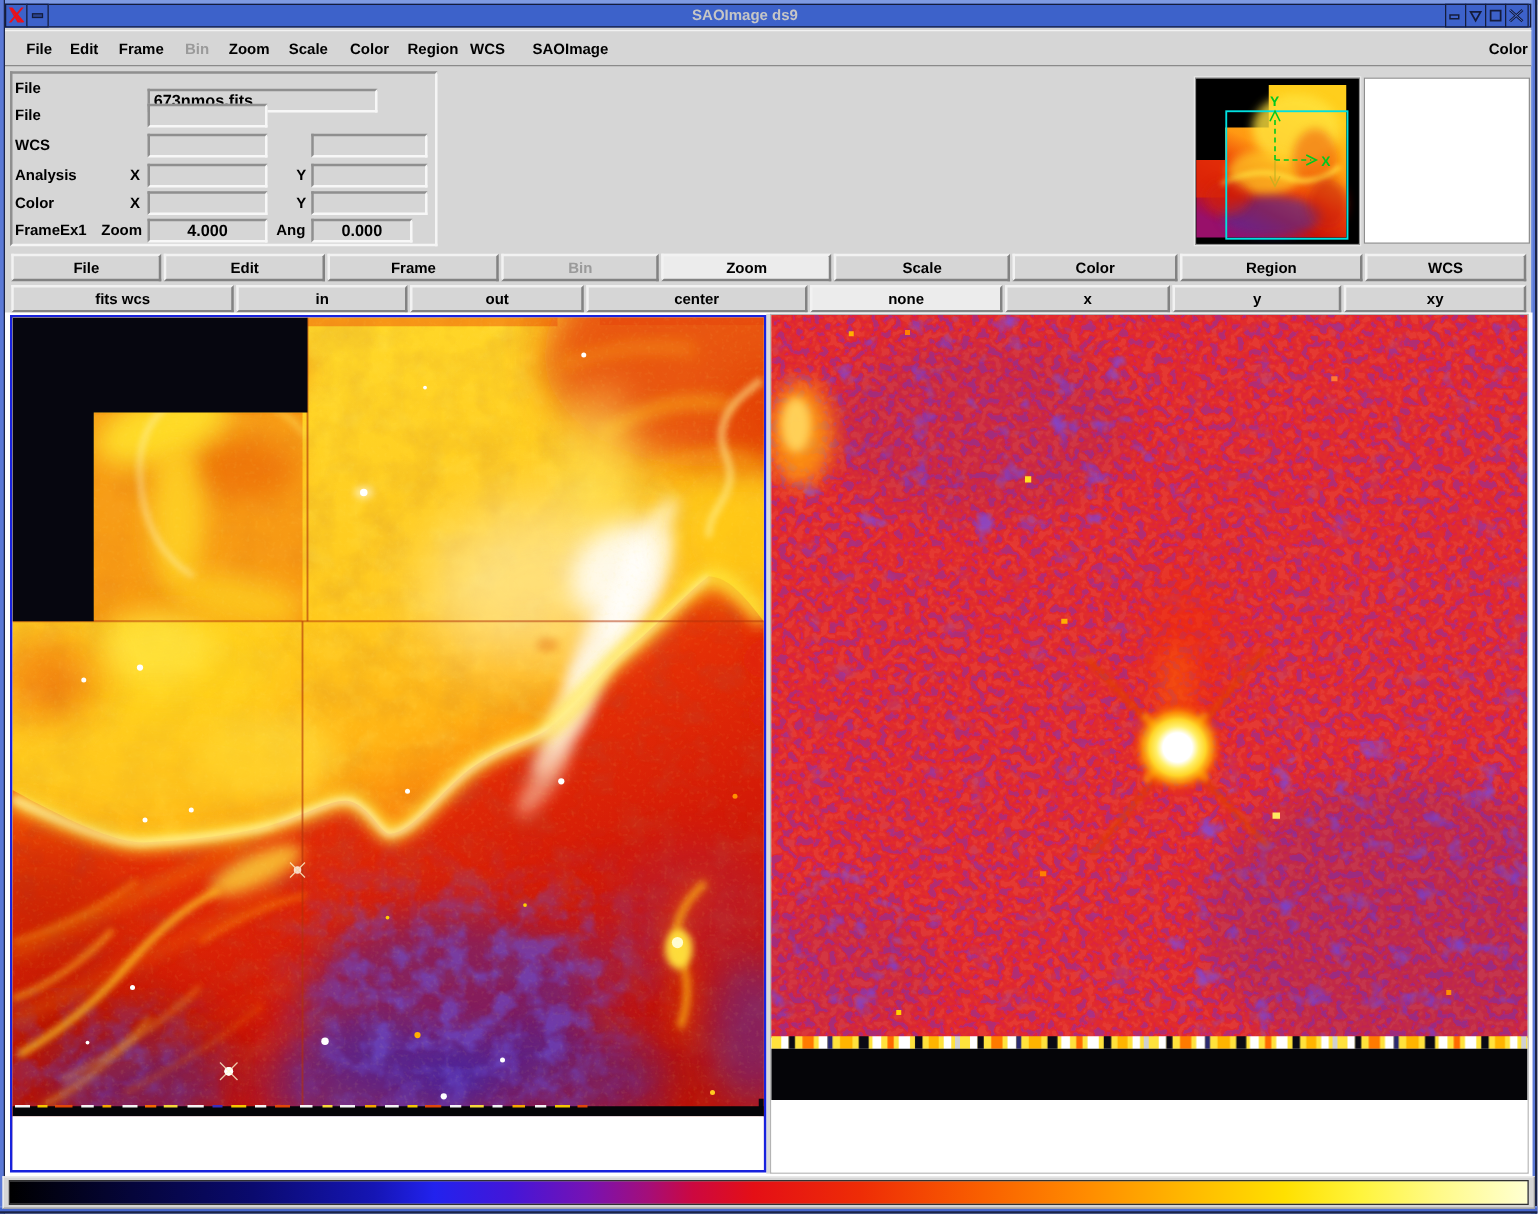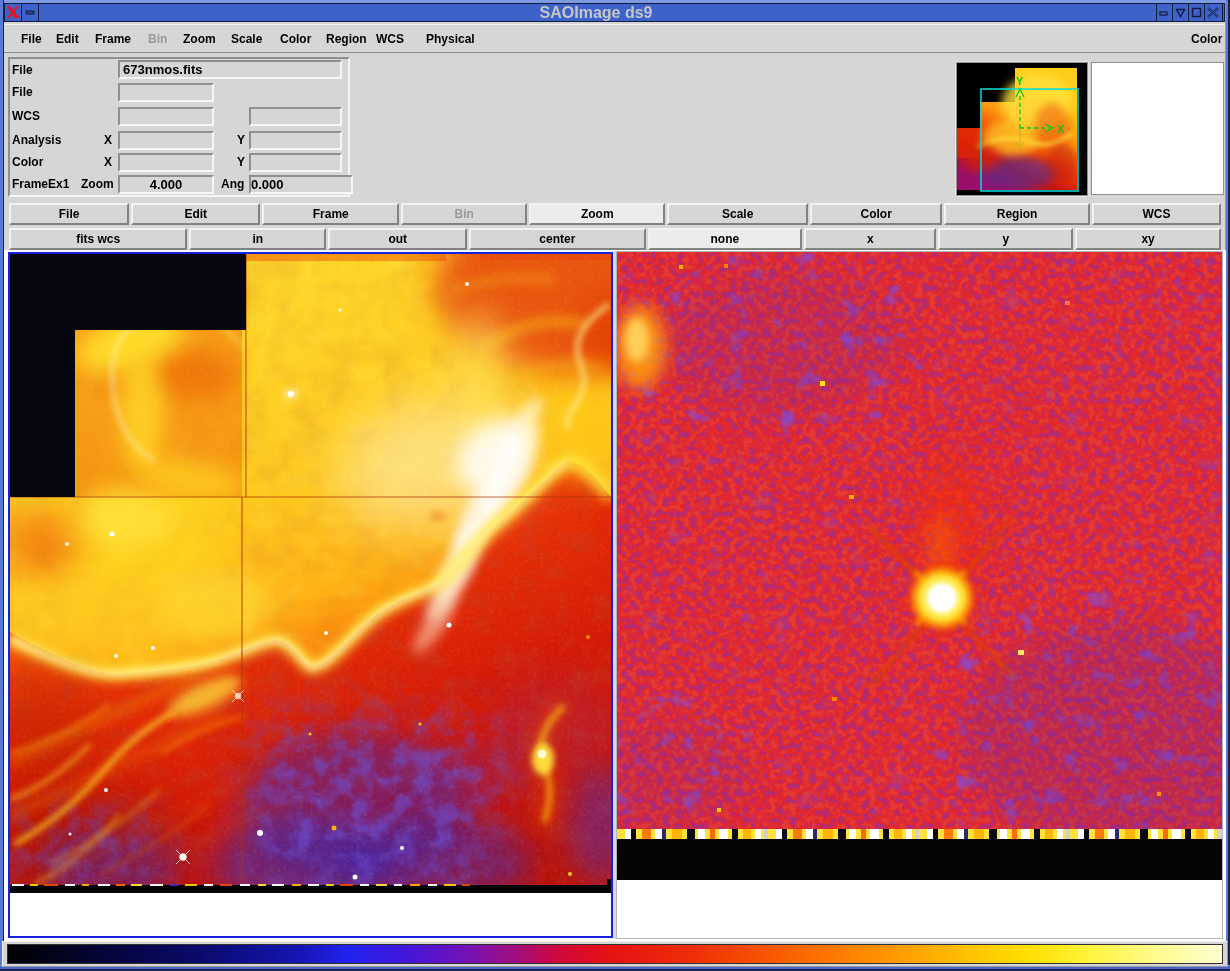--- a/index.html
+++ b/index.html
@@ -14,21 +14,21 @@
   
   #titlebar{left:4px;top:3px;width:1221px;height:19px;background:#3d62ca;border:1px solid #141c3c;box-sizing:border-box;}
   .tbtn{position:absolute;top:3px;height:19px;background:#3d62ca;border:1px solid #141c3c;box-sizing:border-box;}
   #ticon{left:4px;width:18px;}
   #tdash{left:21px;width:18px;}
   #tmin{left:1156px;width:17px;}
   #ttri{left:1172px;width:17px;}
   #tmax{left:1188px;width:17px;}
   #tclose{left:1204px;width:19px;}
   #title{left:39px;top:4px;width:1114px;height:17px;text-align:center;
-         font-size:16px;font-weight:bold;color:#c6c6c6;line-height:17px;}
+         font-size:12px;font-weight:bold;color:#c6c6c6;line-height:17px;}
   
   #menubar{left:4px;top:24px;width:1221px;height:29px;background:#d6d6d6;
            border-top:1px solid #f2f2f2;border-bottom:1px solid #8a8a8a;box-sizing:border-box;
            font-size:12px;font-weight:bold;color:#000;}
   #menubar span{position:absolute;top:7px;}
   
   #infopanel{left:8px;top:57px;width:342px;height:140px;
              border:2px solid #b8b8b8;border-top-color:#8f8f8f;border-left-color:#8f8f8f;
              border-bottom-color:#f5f5f5;border-right-color:#f5f5f5;
              box-sizing:border-box;background:#d6d6d6;}
@@ -98,46 +98,46 @@
 <div class="abs" id="menubar">
   <span style="left:17px">File</span>
   <span style="left:52px">Edit</span>
   <span style="left:91px">Frame</span>
   <span style="left:144px;color:#9a9a9a">Bin</span>
   <span style="left:179px">Zoom</span>
   <span style="left:227px">Scale</span>
   <span style="left:276px">Color</span>
   <span style="left:322px">Region</span>
   <span style="left:372px">WCS</span>
-  <span style="left:422px">Physical</span>
+  <span style="left:422px">SAOImage</span>
   <span style="left:1187px">Color</span>
 </div>
 <div class="abs" id="infopanel"></div>
 <div class="ilabel" style="left:12px;top:63px">File</div>
 <div class="ilabel" style="left:12px;top:85px">File</div>
 <div class="ilabel" style="left:12px;top:109px">WCS</div>
 <div class="ilabel" style="left:12px;top:133px">Analysis</div>
 <div class="ilabel" style="left:12px;top:155px">Color</div>
 <div class="ilabel" style="left:12px;top:177px">FrameEx1</div>
 <div class="ilabel" style="left:104px;top:133px">X</div>
 <div class="ilabel" style="left:104px;top:155px">X</div>
 <div class="ilabel" style="left:81px;top:177px">Zoom</div>
 <div class="ilabel" style="left:237px;top:133px">Y</div>
 <div class="ilabel" style="left:237px;top:155px">Y</div>
 <div class="ilabel" style="left:221px;top:177px">Ang</div>
-<div class="ifield" style="left:118px;top:60px;width:224px;padding-left:3px">673nmos.fits</div>
+<div class="ifield" style="left:118px;top:71px;width:184px;padding-left:3px">673nmos.fits</div>
 <div class="ifield" style="left:118px;top:83px;width:96px"></div>
 <div class="ifield" style="left:118px;top:107px;width:96px"></div>
 <div class="ifield" style="left:249px;top:107px;width:93px"></div>
 <div class="ifield" style="left:118px;top:131px;width:96px"></div>
 <div class="ifield" style="left:249px;top:131px;width:93px"></div>
 <div class="ifield" style="left:118px;top:153px;width:96px"></div>
 <div class="ifield" style="left:249px;top:153px;width:93px"></div>
 <div class="ifield" style="left:118px;top:175px;width:96px;text-align:center">4.000</div>
-<div class="ifield" style="left:249px;top:175px;width:104px;">0.000</div>
+<div class="ifield" style="left:249px;top:175px;width:81px;text-align:center">0.000</div>
 <div class="abs brow" style="top:202px">
   <div class="btn" style="flex-basis:122px">File</div>
   <div class="btn" style="flex-basis:131px">Edit</div>
   <div class="btn" style="flex-basis:139px">Frame</div>
   <div class="btn dis" style="flex-basis:128px">Bin</div>
   <div class="btn lit" style="flex-basis:138px">Zoom</div>
   <div class="btn" style="flex-basis:143px">Scale</div>
   <div class="btn" style="flex-basis:134px">Color</div>
   <div class="btn" style="flex-basis:148px">Region</div>
   <div class="btn" style="flex-basis:131px">WCS</div>

